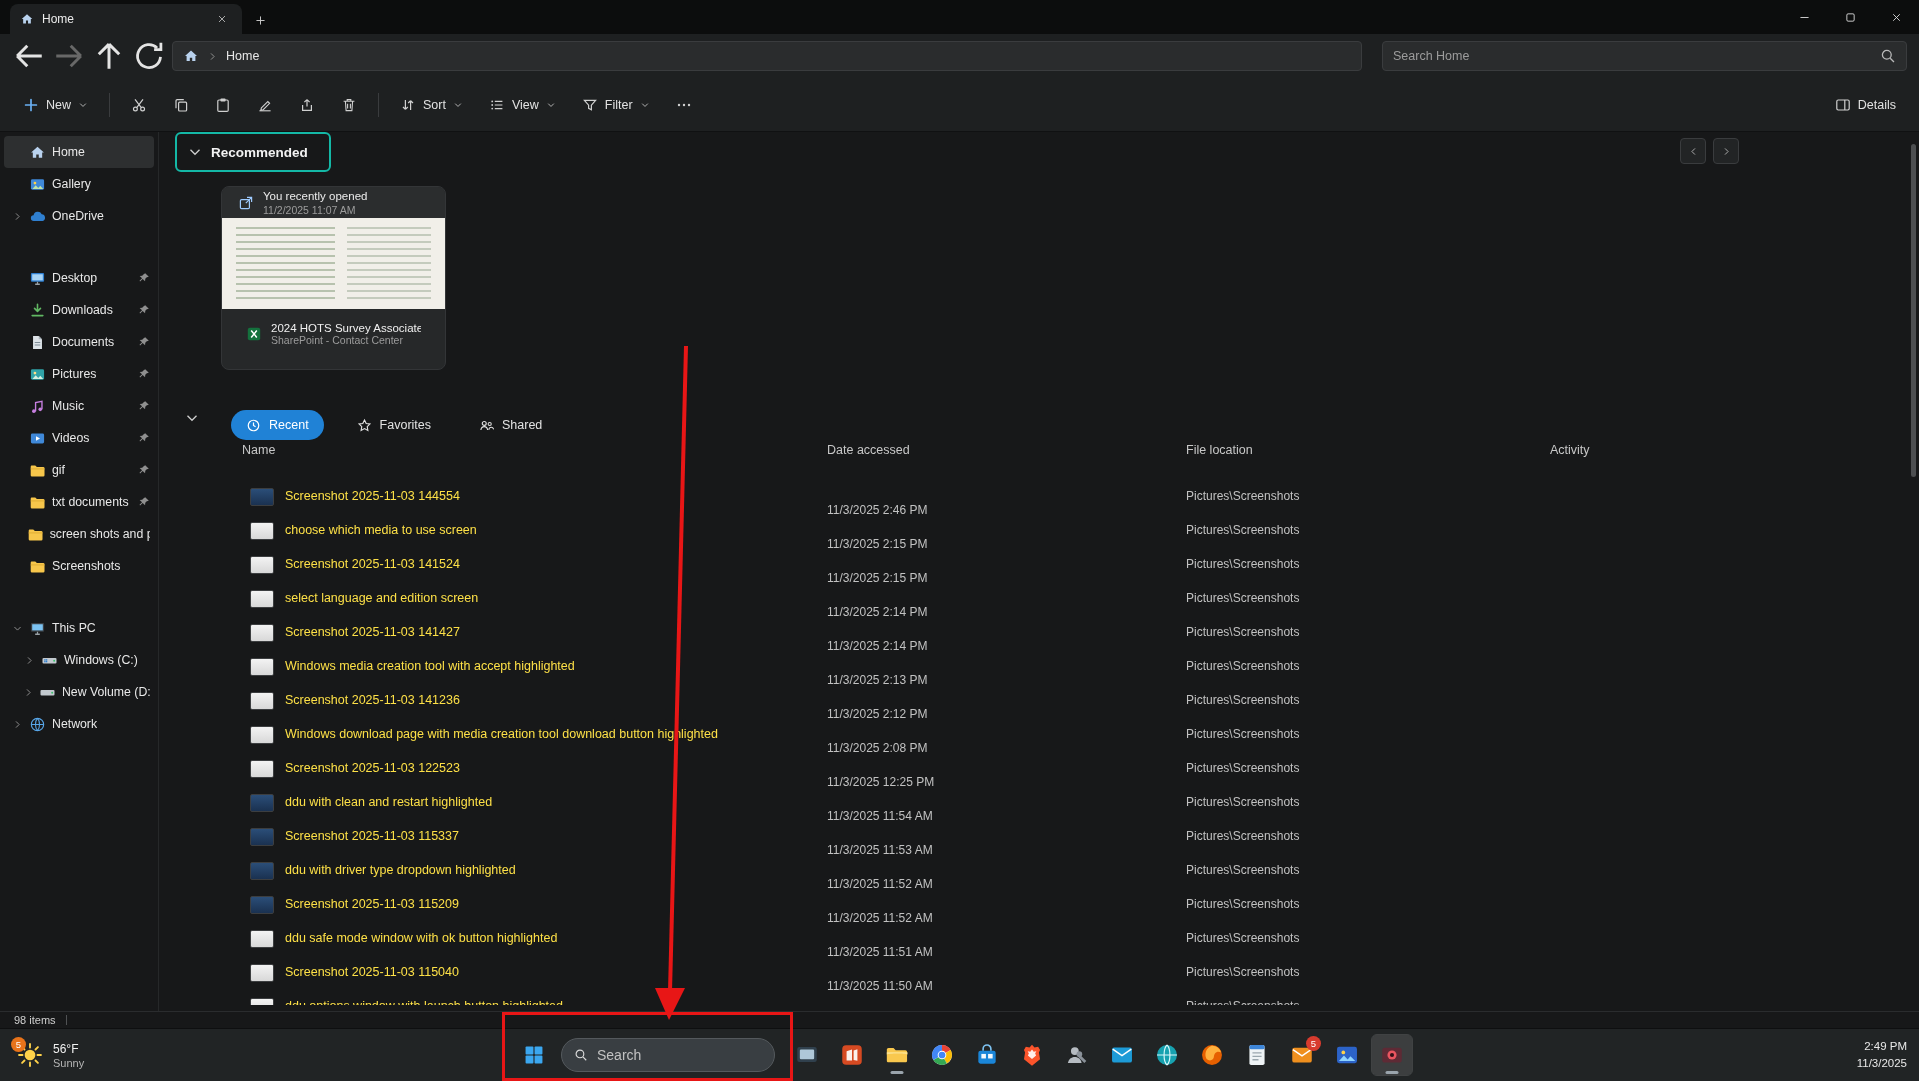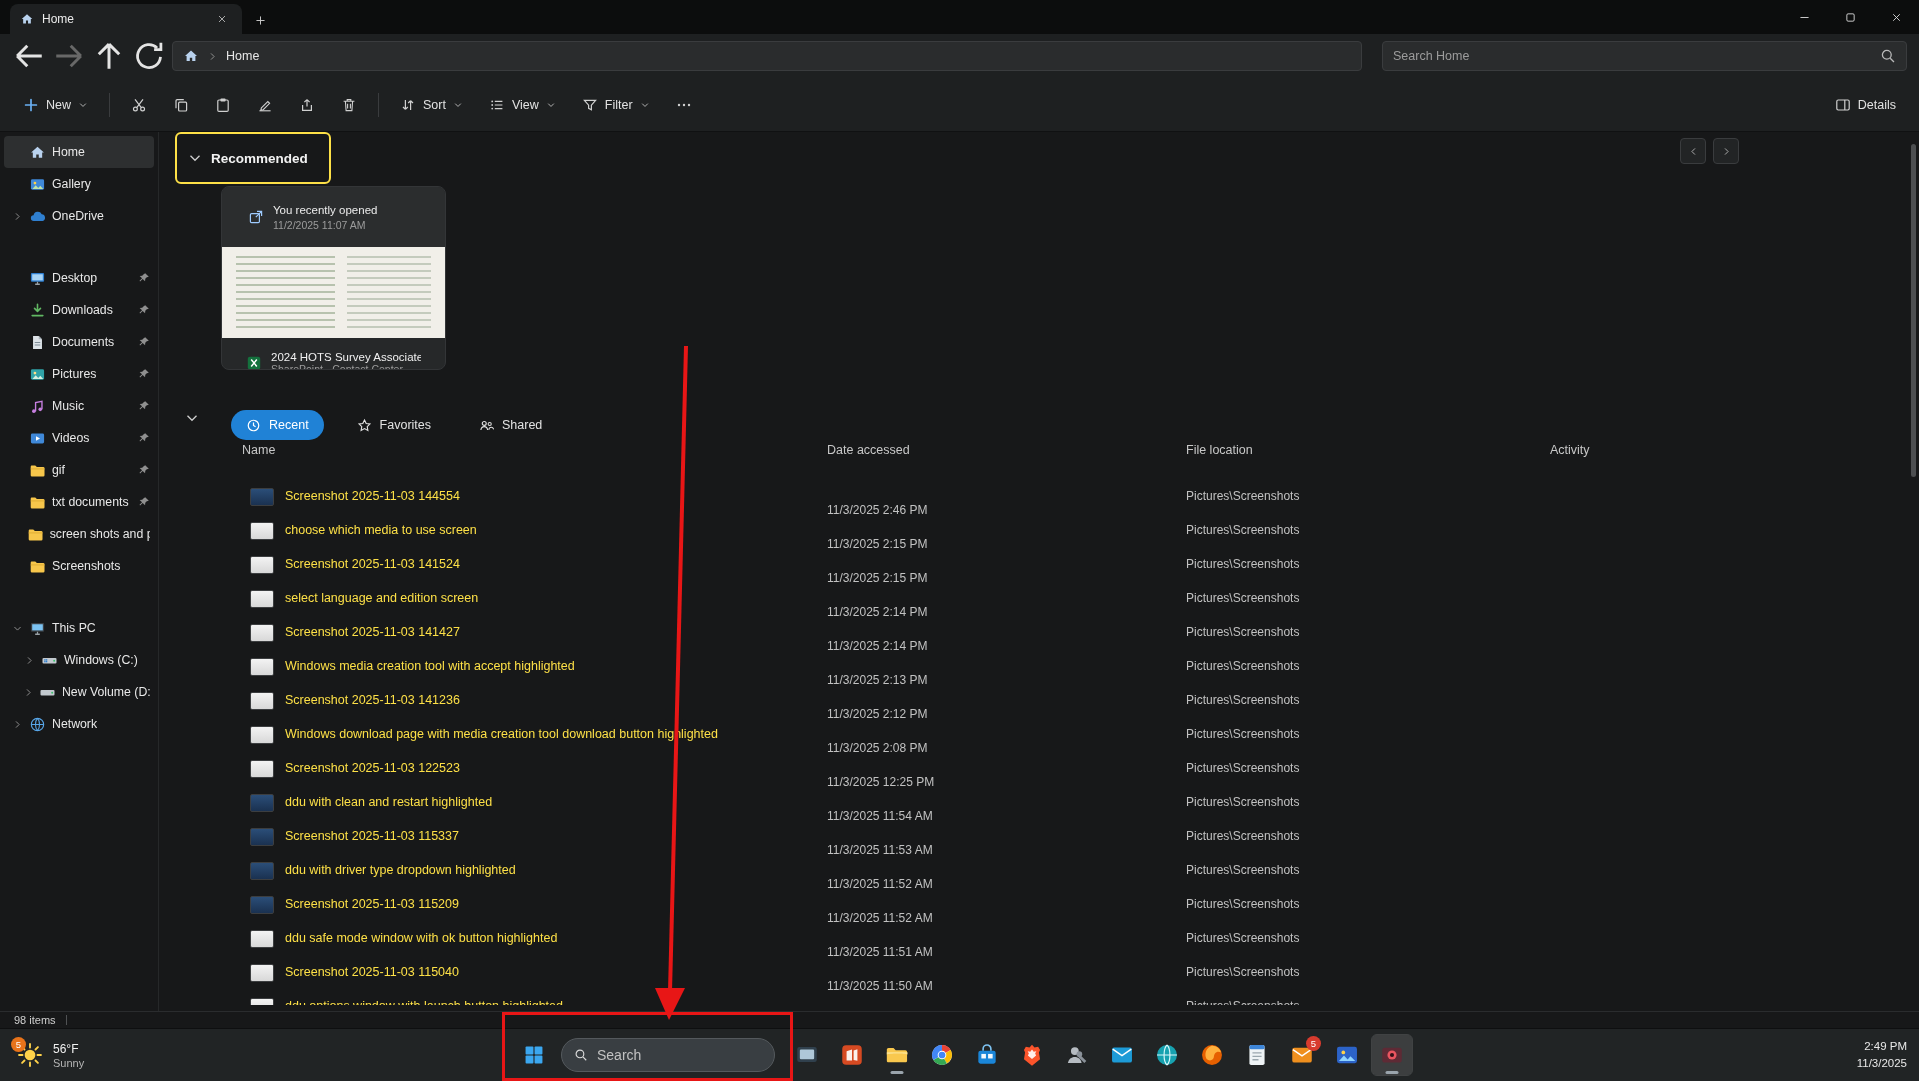--- a/index.html
+++ b/index.html
@@ -50,30 +50,30 @@
   .side-ic{width:22px;display:flex;justify-content:center}
   .side-ic svg{width:17px;height:17px}
   .side-label{margin-left:4px;font-size:12.3px;color:#e8e8e8;white-space:nowrap;overflow:hidden}
   .side-pin{margin-left:auto;color:#8f8f8f;display:flex}
   .side-pin svg{width:12px;height:12px}
   .side-row.ind{padding-left:16px}
   .side-gap{height:30px}
 
   
   .main{position:absolute;left:160px;top:132px;right:0;height:879px;overflow:hidden}
-  .rec-highlight{position:absolute;left:15px;top:0;width:156px;height:52px;border:2px solid #fde047;border-radius:6px;display:flex;align-items:center;gap:8px;padding:0 10px}
+  .rec-highlight{position:absolute;left:15px;top:0;width:156px;height:40px;border:2px solid #14b8a6;border-radius:6px;display:flex;align-items:center;gap:8px;padding:0 10px}
   .rec-chev{color:#cfcfcf}
   .rec-title{font-size:13.5px;font-weight:bold;color:#f2f2f2}
   .pager{position:absolute;top:6px;display:flex;gap:7px;right:180px}
   .pagerbtn{width:26px;height:26px;border-radius:4px;border:1px solid #3a3c3e;background:#222425;color:#b9b9b9;display:flex;align-items:center;justify-content:center}
   .pagerbtn svg{width:11px;height:11px}
 
   
   .card{position:absolute;left:61px;top:54px;width:225px;height:184px;background:#262829;border:1px solid #333537;border-radius:8px;overflow:hidden}
-  .card-head{height:60px;display:flex;align-items:center;gap:9px;padding:0 26px;background:#2b2d2e}
+  .card-head{height:31px;display:flex;align-items:center;gap:9px;padding:0 16px;background:#2b2d2e}
   .card-head .icn{color:#9ecbff}
   .ch-line{font-size:11.5px;color:#ececec;line-height:1.35}
   .ch-sub{font-size:10.5px;color:#9c9c9c}
   .card-thumb{height:91px;background:#f1efe9;position:relative}
   .card-thumb::before{content:"";position:absolute;left:14px;right:110px;top:9px;bottom:9px;background:repeating-linear-gradient(180deg,#b7c2ae 0 2px,transparent 2px 7px)}
   .card-thumb::after{content:"";position:absolute;left:125px;right:14px;top:9px;bottom:9px;background:repeating-linear-gradient(180deg,#c4cbbd 0 2px,transparent 2px 7px)}
   .card-foot{height:49px;display:flex;align-items:center;gap:9px;padding:0 24px}
   .cf-title{font-size:11.5px;color:#f0f0f0;white-space:nowrap;overflow:hidden}
   .cf-sub{font-size:10.5px;color:#9c9c9c}
 

